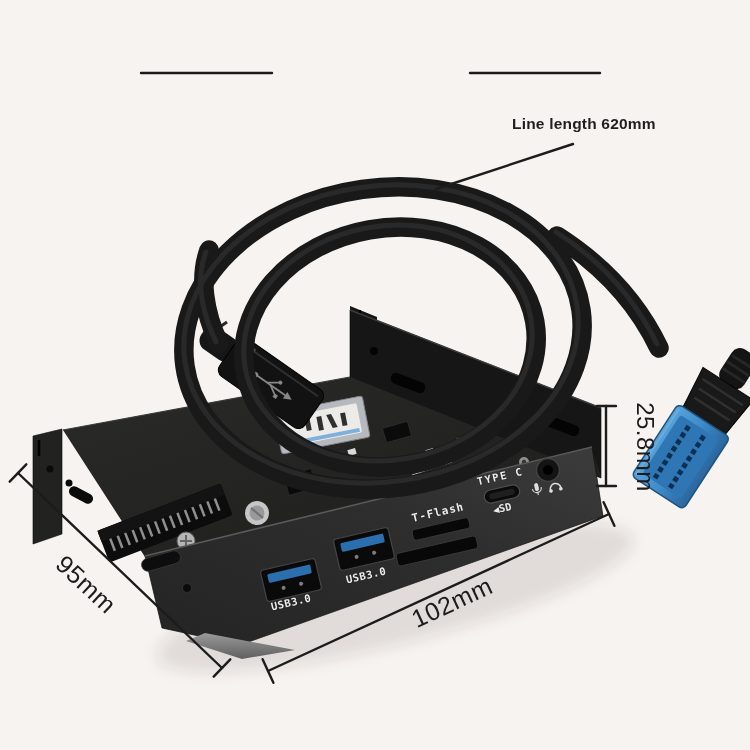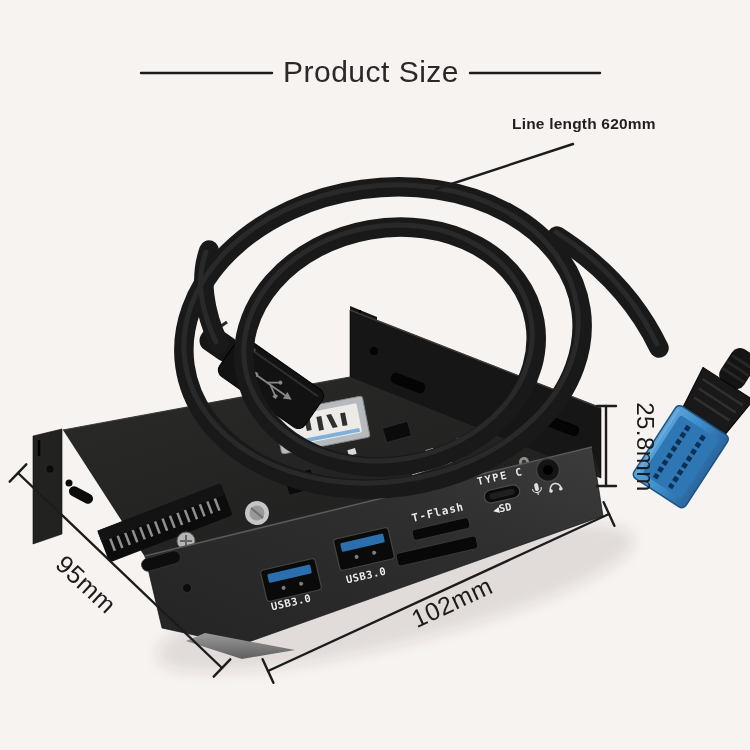--- a/index.html
+++ b/index.html
@@ -232,21 +232,20 @@
     <line x1="18" y1="473" x2="222" y2="668"></line>
     <line x1="9.7" y1="481.7" x2="26.3" y2="464.3"></line>
     <line x1="213.7" y1="676.7" x2="230.3" y2="659.3"></line>
 
     <line x1="268" y1="671" x2="609" y2="514"></line>
     <line x1="273.4" y1="682.8" x2="262.6" y2="659.2"></line>
     <line x1="614.4" y1="525.8" x2="603.6" y2="502.2"></line>
   </g>
 </svg>
 
-<div class="lbl title">Product Size</div>
 <div class="lbl cable-len">Line length 620mm</div>
 <div class="lbl dim dim-h">25.8mm</div>
 <div class="lbl dim dim-d">95mm</div>
 <div class="lbl dim dim-w">102mm</div>
 <div class="lbl plabel usb1">USB3.0</div>
 <div class="lbl plabel usb2">USB3.0</div>
 <div class="lbl plabel tf">T-Flash</div>
 <div class="lbl plabel sd">◀SD</div>
 <div class="lbl plabel tc">TYPE C</div>
 

